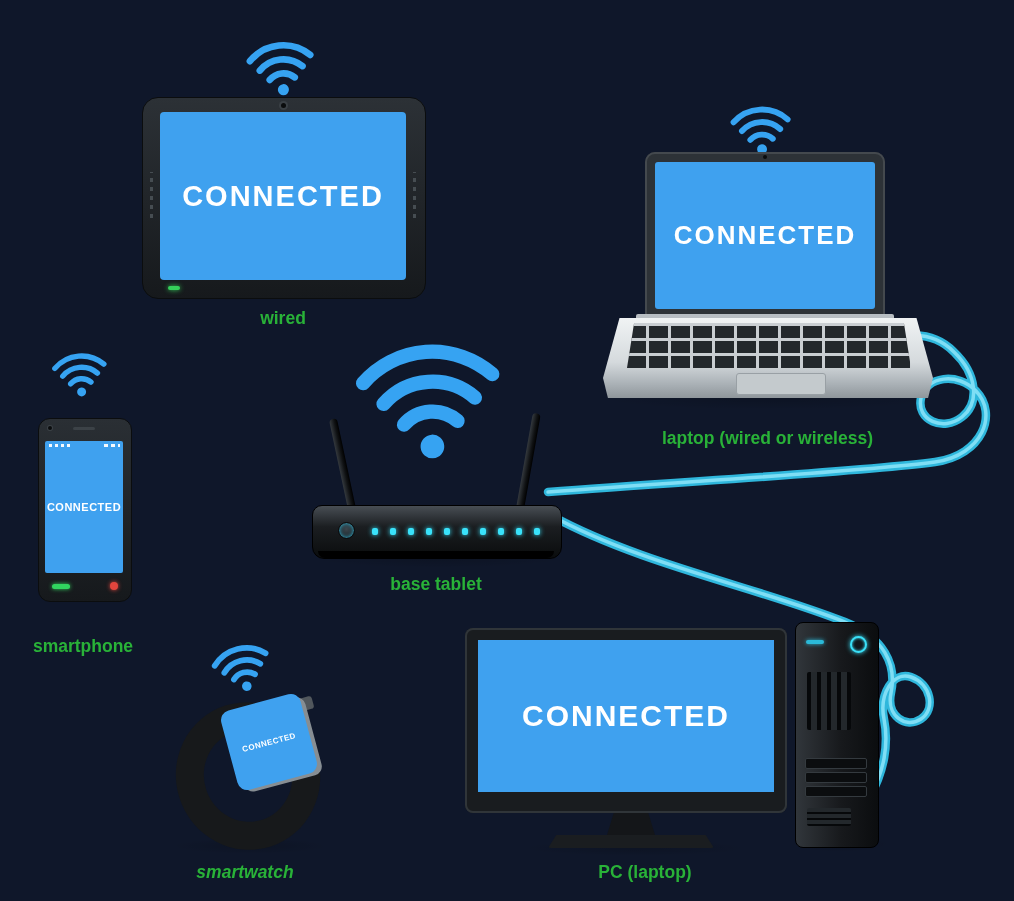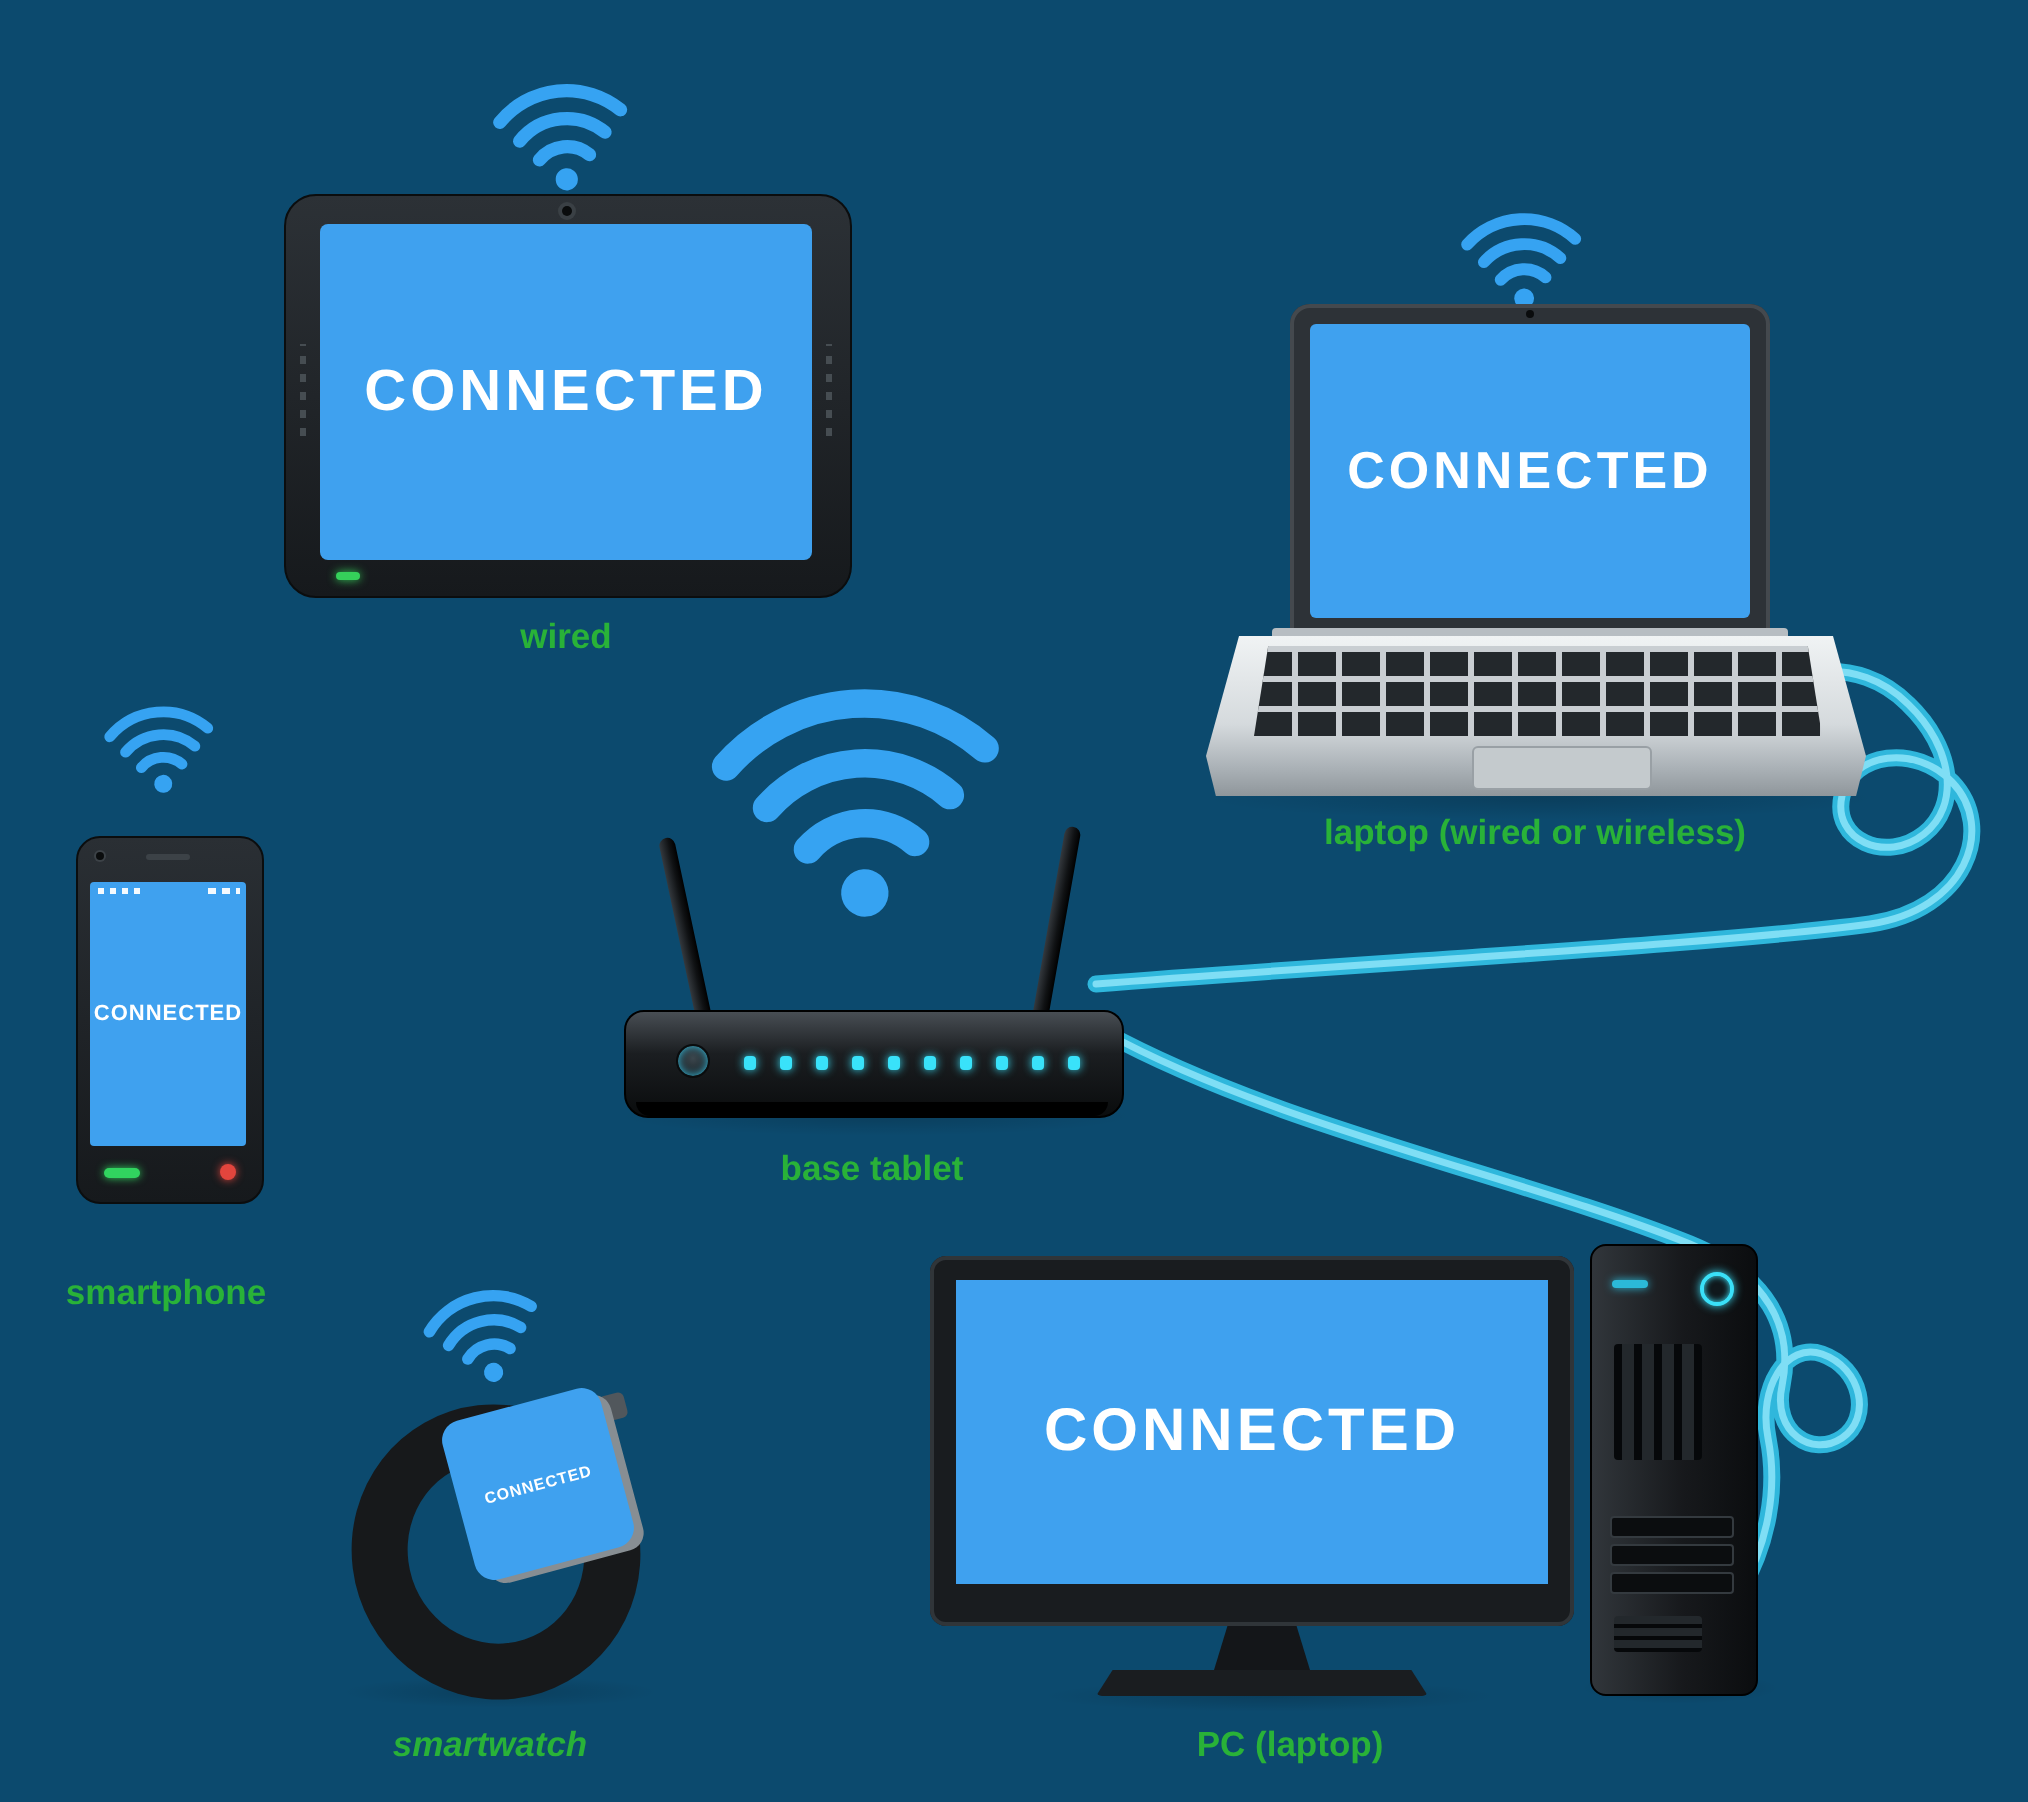--- a/index.html
+++ b/index.html
@@ -1,16 +1,16 @@
 <!DOCTYPE html>
 <html style="--screen-blue: #3fa1ef; --label-green: #29b238; --wifi-blue: #36a3f2; --cable-cyan: #3cc6e8; --device-dark: #1c2023;"><head>
 <meta charset="utf-8">
 <style>
   html,body{margin:0;padding:0;background:#fff;}
-  .stage{position:relative;width:1014px;height:901px;background:#0c4a6e;overflow:hidden;
+  .stage{position:relative;width:1014px;height:901px;background:#0f172a;overflow:hidden;
          font-family:"Liberation Sans",sans-serif;}
   .grp{position:absolute;inset:0;z-index:2;}
   .cables{position:absolute;inset:0;z-index:1;}
   .shadows{position:absolute;inset:0;z-index:0;}
   .shadow{position:absolute;background:radial-gradient(ellipse at center,rgba(0,0,0,.16),transparent 70%);}
 
   .dev-label{position:absolute;color:var(--label-green,#29b238);font-weight:bold;
              font-size:17.5px;text-align:center;}
 
   .screen{position:absolute;background:var(--screen-blue,#3fa1ef);display:flex;
@@ -164,21 +164,21 @@
     </div>
     <div class="lap-bezel"></div>
     <div class="screen lap-screen">
       <span>CONNECTED</span>
     </div>
     <div class="lap-cam"></div>
     <div class="lap-hinge"></div>
     <div class="lap-base"></div>
     <div class="lap-kb"></div>
     <div class="lap-pad"></div>
-    <div class="dev-label" style="left:595px;top:406px;width:345px;">laptop (wired or wireless)</div>
+    <div class="dev-label" style="left:595px;top:428px;width:345px;">laptop (wired or wireless)</div>
   </div>
 
   <div class="grp">
     <div class="wifi" style="left:50px;top:350px;width:60px;transform:rotate(-5deg);">
       <svg viewBox="0 0 100 78">
           <circle cx="50" cy="70" r="7.5" fill="currentColor"></circle>
         <path d="M33 55 A24 24 0 0 1 67 55" stroke="currentColor" stroke-width="9" fill="none" stroke-linecap="round"></path>
         <path d="M21 41 A41 41 0 0 1 79 41" stroke="currentColor" stroke-width="9" fill="none" stroke-linecap="round"></path>
         <path d="M9 27 A58 58 0 0 1 91 27" stroke="currentColor" stroke-width="9" fill="none" stroke-linecap="round"></path>
         </svg>

